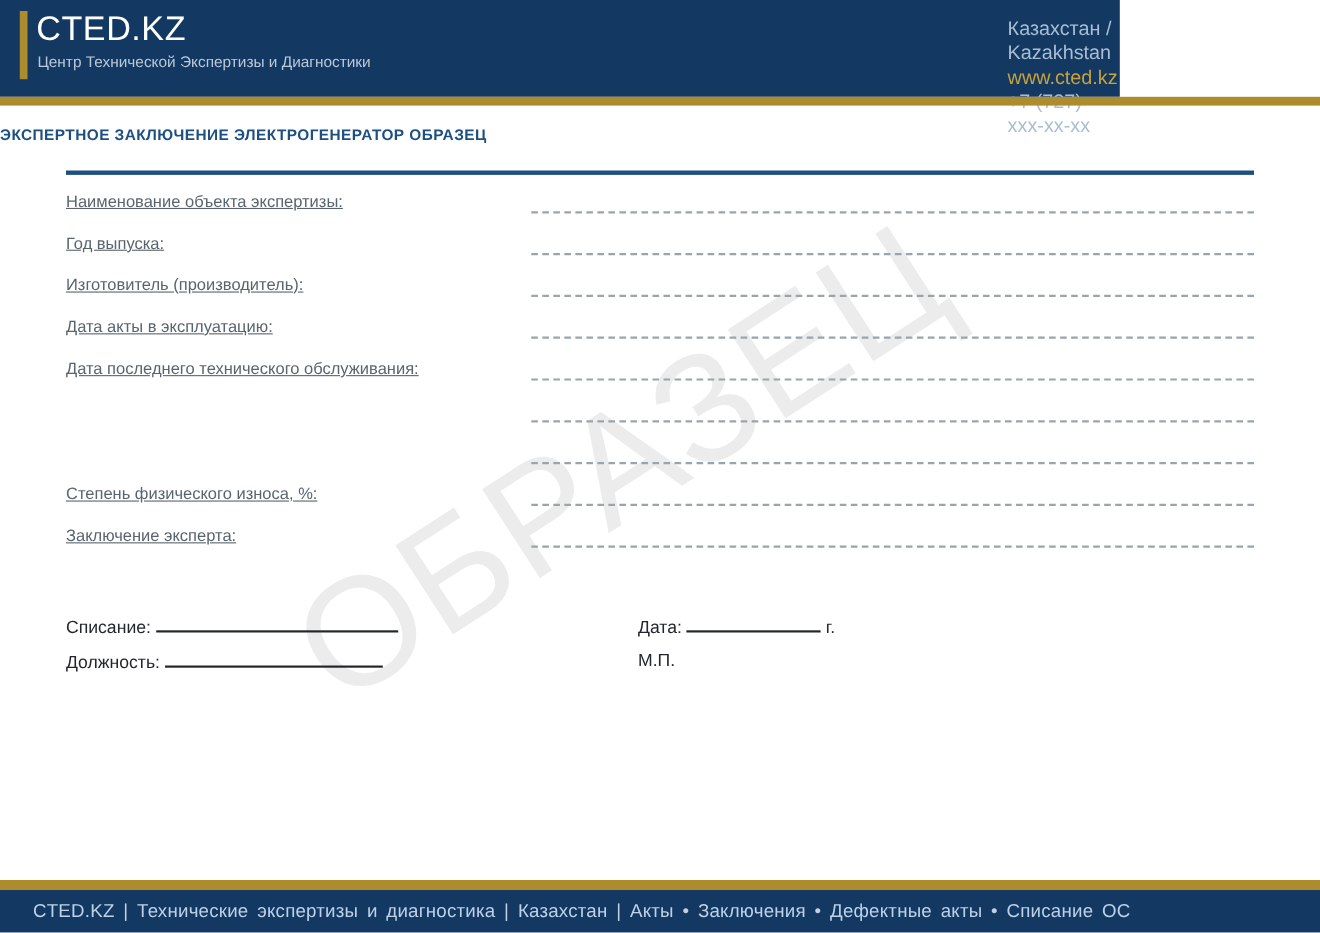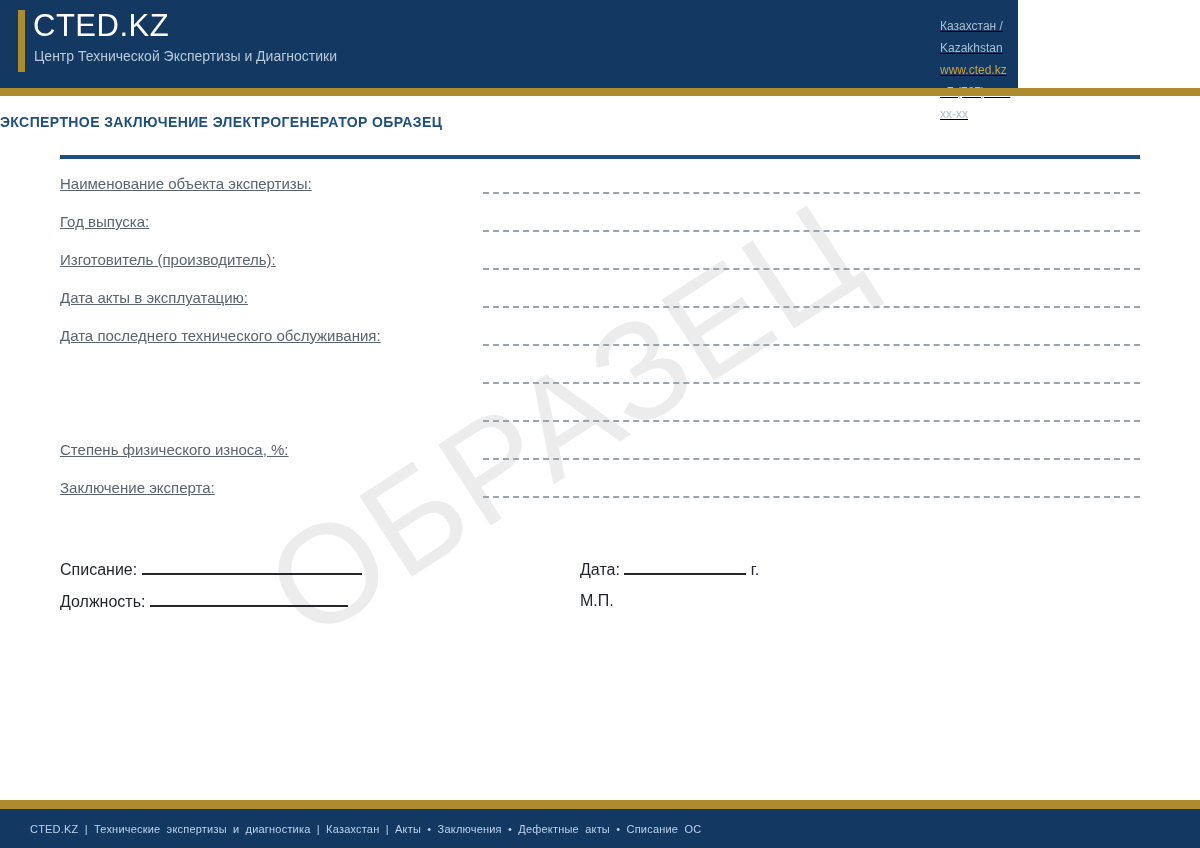--- a/index.html
+++ b/index.html
@@ -18,21 +18,21 @@
   *{box-sizing:border-box;margin:0;padding:0;}
   html,body{background:#fff;}
   body{font-family:"Liberation Sans",sans-serif;}
   .page{position:relative;width:1200px;height:848px;background:#fff;overflow:hidden;}
 
   
   .header{position:absolute;left:0;top:0;width:1018px;height:88px;background:var(--header-bg);}
   .brand-bar{position:absolute;left:18px;top:10px;width:7px;height:62px;background:var(--accent-gold);}
   .brand{position:absolute;left:33px;top:8px;color:#ffffff;font-size:31px;letter-spacing:.5px;font-weight:500;}
   .tagline{position:absolute;left:34px;top:48px;color:var(--tagline-color);font-size:14px;}
-  .header-contacts{position:absolute;left:940px;top:15px;font-size:12px;line-height:22px;text-decoration:underline;}
+  .header-contacts{position:absolute;left:916px;top:15px;font-size:18px;line-height:22px;}
   .header-contacts .region{color:var(--header-subtle);}
   .header-contacts .website{color:var(--link-gold);cursor:pointer;}
   .header-contacts .phone{color:var(--header-subtle);}
   .gold-strip{position:absolute;left:0;top:88px;width:1200px;height:8px;background:var(--accent-gold);}
 
   
   .doc-title{position:absolute;left:0;top:114px;width:1200px;text-align:left;
              color:var(--title-blue);font-size:14px;font-weight:bold;letter-spacing:.4px;}
   .title-rule{position:absolute;left:60px;top:155px;width:1080px;height:4px;background:var(--title-blue);}
 
@@ -56,21 +56,21 @@
   .sig-right{position:absolute;left:580px;white-space:nowrap;}
   .sig-line{display:inline-block;height:15px;border-bottom:2px solid var(--signature-dark);vertical-align:baseline;}
   .line-expert{width:220px;}
   .line-date{width:122px;}
   .line-position{width:198px;}
 
   
   .footer-gold{position:absolute;left:0;top:800px;width:1200px;height:9px;background:var(--accent-gold);}
   .footer{position:absolute;left:0;top:809px;width:1200px;height:39px;background:var(--header-bg);
           display:flex;align-items:center;}
-  .footer-text{margin-left:30px;color:var(--footer-text);font-size:11px;letter-spacing:.2px;word-spacing:3px;}
+  .footer-text{margin-left:30px;color:var(--footer-text);font-size:17px;letter-spacing:.2px;word-spacing:3px;}
 </style>
 </head>
 <body>
 
 <div class="page">
 
   <div class="header">
     <div class="brand-bar"></div>
     <div class="brand">CTED.KZ</div>
     <div class="tagline">Центр Технической Экспертизы и Диагностики</div>

